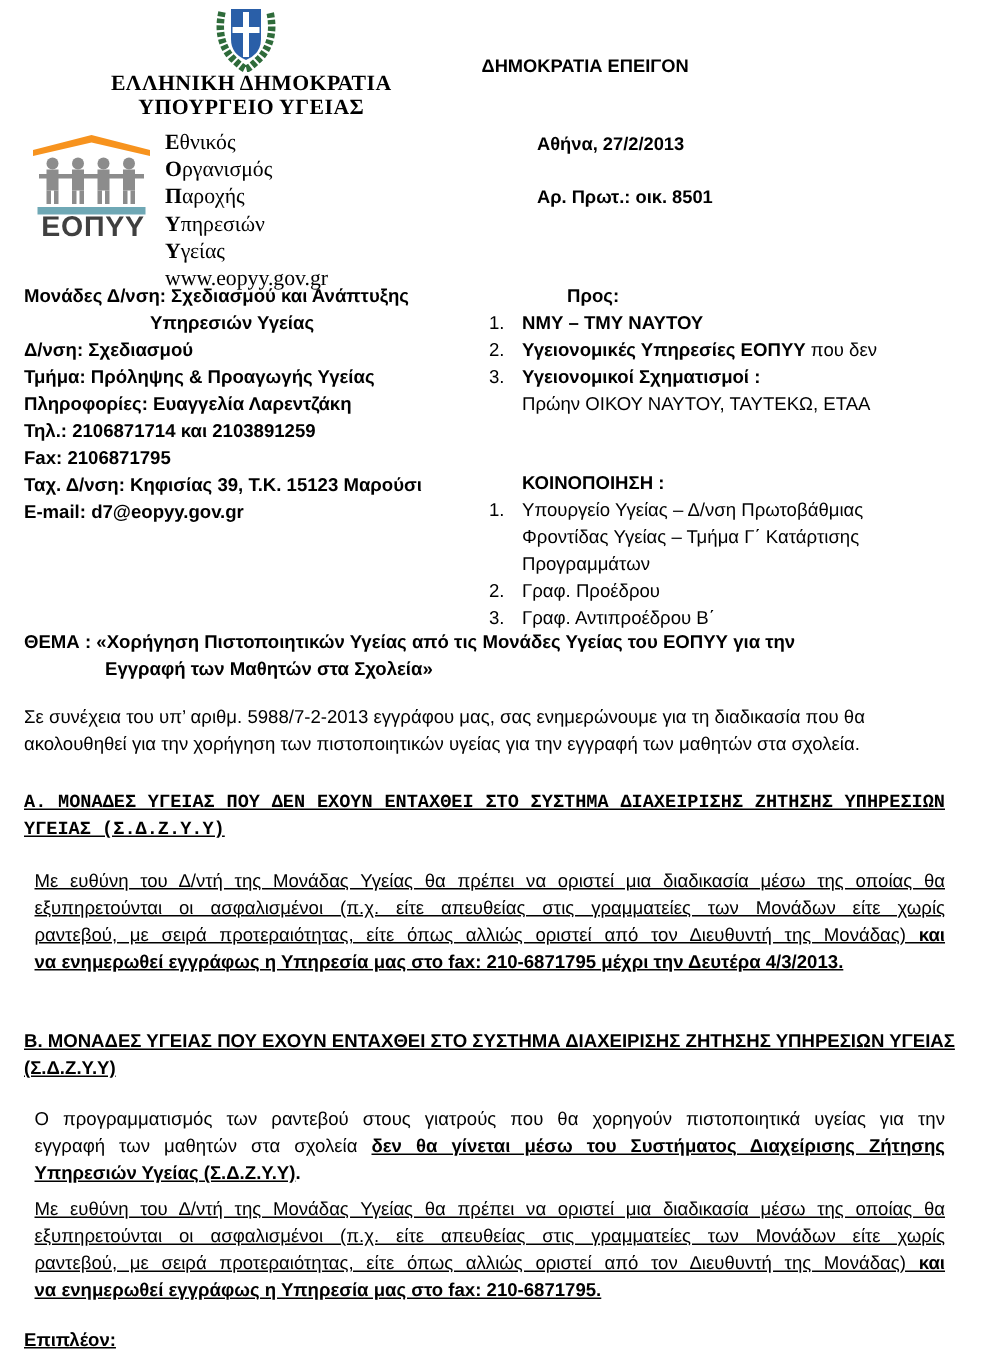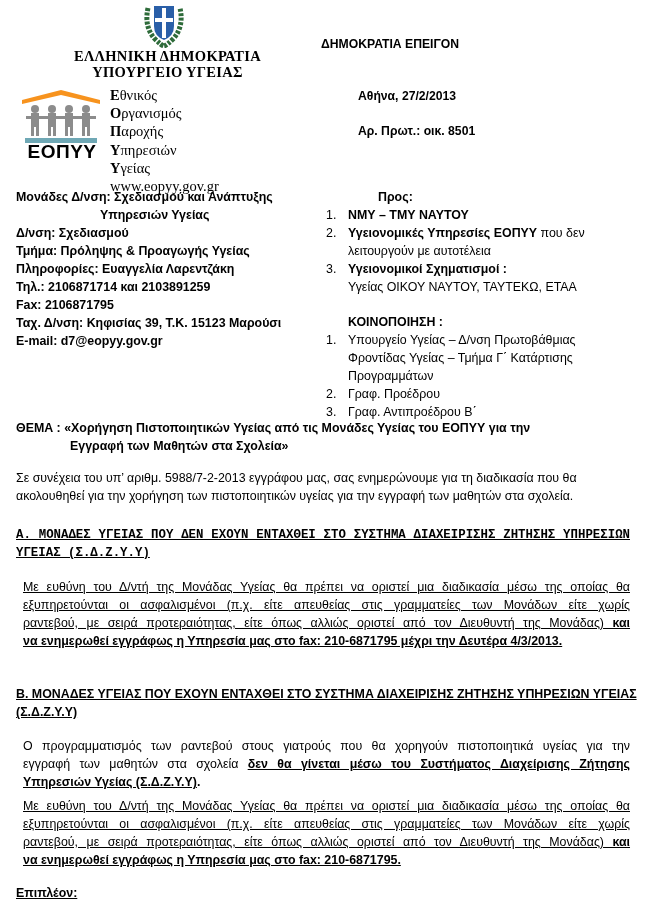--- a/index.html
+++ b/index.html
@@ -51,21 +51,21 @@
         <rect x="48" y="39" width="3" height="9"></rect>
       <circle cx="64" cy="21" r="4"></circle>
         <rect x="60" y="25" width="8" height="14"></rect>
         <rect x="60" y="39" width="3" height="9"></rect>
         <rect x="65" y="39" width="3" height="9"></rect>
       <rect x="4" y="28" width="70" height="3"></rect>
     </g>
     <rect x="3" y="50" width="72" height="5" fill="#6fa8b5"></rect>
   </svg>
 </div>
-<div class="abs b" style="left:24px;top:141px;width:76px;text-align:center;font-size:19px;color:#000000;letter-spacing:0.5px;">ΕΟΠΥΥ</div>
+<div class="abs b" style="left:24px;top:141px;width:76px;text-align:center;font-size:19px;color:#404040;letter-spacing:0.5px;">ΕΟΠΥΥ</div>
 
 <div class="abs serif" style="left:110px;top:86px;font-size:14.5px;line-height:18.2px;">
   <div><b>Ε</b><span>θνικός</span></div>
   <div><b>Ο</b><span>ργανισμός</span></div>
   <div><b>Π</b><span>αροχής</span></div>
   <div><b>Υ</b><span>πηρεσιών</span></div>
   <div><b>Υ</b><span>γείας</span></div>
   <div>www.eopyy.gov.gr</div>
 </div>
 
@@ -88,26 +88,25 @@
 <div class="abs t13" style="left:326px;top:188px;width:300px;">
   <div class="b" style="padding-left:52px;">Προς:</div>
   <ol class="list">
     <li>
       <span class="num">1.</span>
       <b>ΝΜΥ – ΤΜΥ ΝΑΥΤΟΥ</b>
     </li>
     <li>
       <span class="num">2.</span>
       <b>Υγειονομικές Υπηρεσίες ΕΟΠΥΥ</b><span> που δεν</span>
-      <div>λειτουργούν με αυτοτέλεια</div>
     </li>
     <li>
       <span class="num">3.</span>
       <b>Υγειονομικοί Σχηματισμοί :</b>
-      <div>Υγείας ΟΙΚΟΥ ΝΑΥΤΟΥ, ΤΑΥΤΕΚΩ, ΕΤΑΑ</div>
+      <div>Πρώην ΟΙΚΟΥ ΝΑΥΤΟΥ, ΤΑΥΤΕΚΩ, ΕΤΑΑ</div>
     </li>
   </ol>
 </div>
 
 <div class="abs t13" style="left:326px;top:313px;width:300px;">
   <div class="b" style="padding-left:22px;">ΚΟΙΝΟΠΟΙΗΣΗ :</div>
   <ol class="list">
     <li>
       <span class="num">1.</span>
       <div>Υπουργείο Υγείας – Δ/νση Πρωτοβάθμιας</div>

